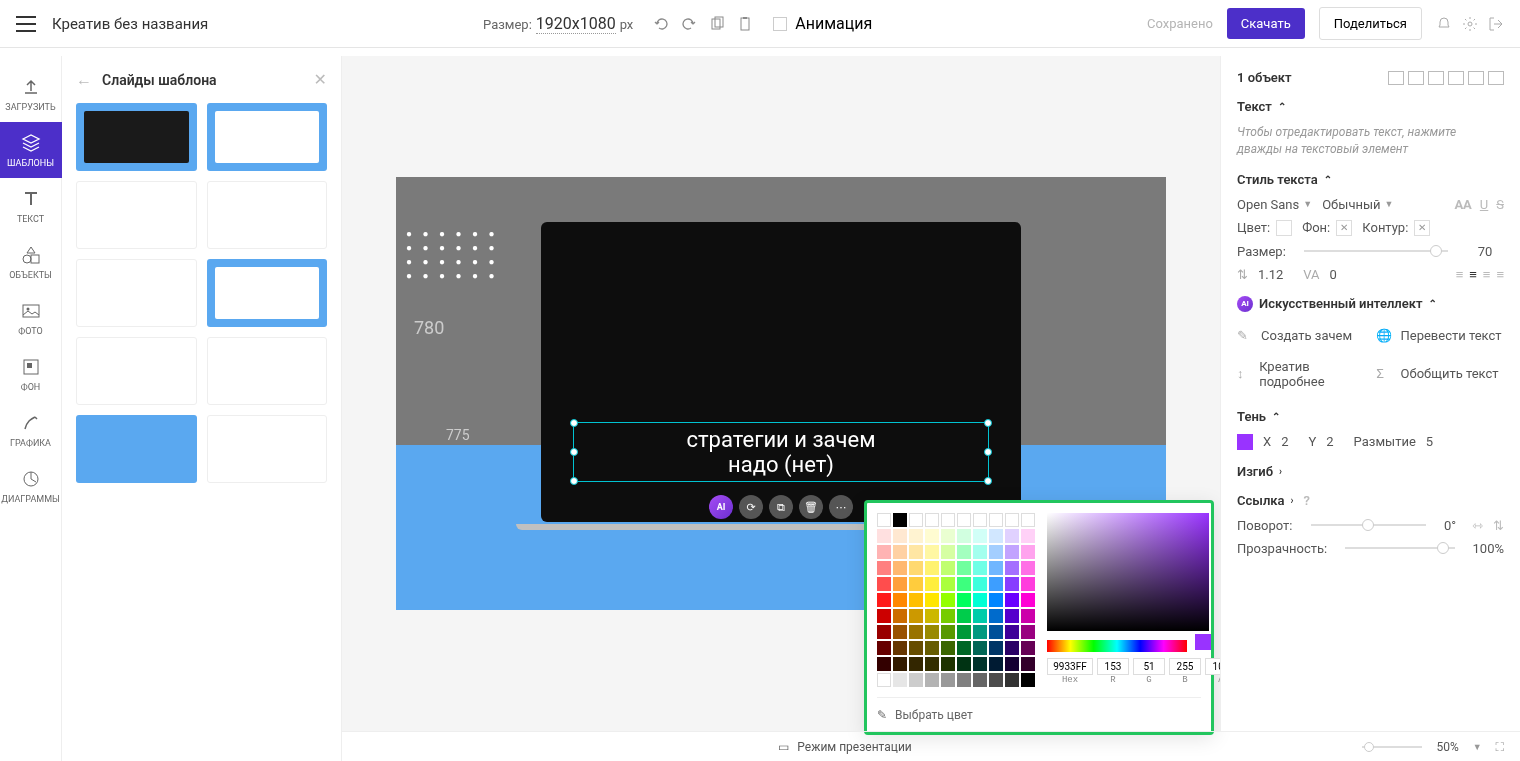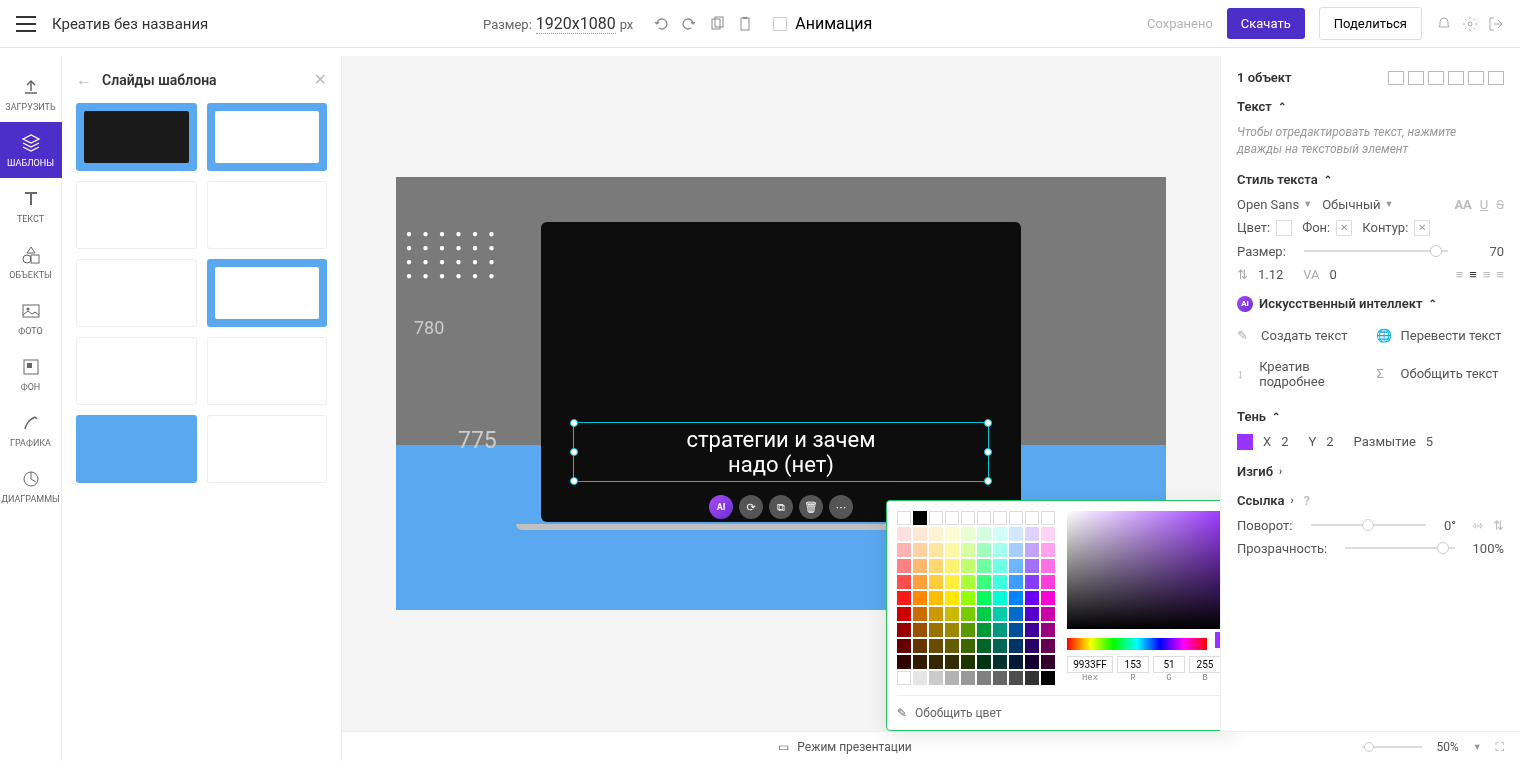--- a/index.html
+++ b/index.html
@@ -50,21 +50,21 @@
 .sel-handle { position: absolute; width: 8px; height: 8px; background: #fff; border: 1px solid #00c2d1; border-radius: 50%; }
 .sel-handle.tl { left: -4px; top: -4px; } .sel-handle.tr { right: -4px; top: -4px; }
 .sel-handle.bl { left: -4px; bottom: -4px; } .sel-handle.br { right: -4px; bottom: -4px; }
 .sel-handle.ml { left: -4px; top: 50%; margin-top: -4px; } .sel-handle.mr { right: -4px; top: 50%; margin-top: -4px; }
 .obj-toolbar { position: absolute; bottom: -38px; left: 50%; transform: translateX(-50%); display: flex; gap: 6px; }
 .obj-toolbar > div { width: 24px; height: 24px; border-radius: 50%; background: #555; color: #fff; display: flex; align-items: center; justify-content: center; cursor: pointer; font-size: 11px; }
 .obj-toolbar .ai { background: linear-gradient(135deg, #a64cf5, #6a2fcf); font-weight: 700; font-size: 9px; }
 .dots-deco { position: absolute; left: 10px; top: 50px; color: #fff; font-size: 10px; line-height: 14px; letter-spacing: 4px; }
 
 
-.color-pop { position: absolute; left: 886px; top: 500px; width: 350px; background: #fff; border: 1px solid #22c55e; box-shadow: 0 4px 20px rgba(0,0,0,.1); border-radius: 4px; padding: 10px; }
+.color-pop { position: absolute; left: 864px; top: 500px; width: 350px; background: #fff; border: 3px solid #22c55e; box-shadow: 0 4px 20px rgba(0,0,0,.1); border-radius: 4px; padding: 10px; }
 .cp-row1 { display: flex; gap: 12px; }
 .swatch-grid { display: grid; grid-template-columns: repeat(10, 14px); grid-auto-rows: 14px; gap: 2px; }
 .sw { width: 14px; height: 14px; cursor: pointer; }
 .sw.bw { border: 1px solid #ddd; }
 .cp-right { flex: 1; }
 .grad-area { width: 162px; height: 118px; background: linear-gradient(to right, #fff, #9933ff); position: relative; }
 .grad-area::after { content:''; position: absolute; inset: 0; background: linear-gradient(to bottom, transparent, #000); }
 .hue-bar { width: 140px; height: 12px; margin-top: 8px; background: linear-gradient(to right, red, yellow, lime, cyan, blue, magenta, red); display: inline-block; vertical-align: middle; }
 .hue-preview { display: inline-block; width: 16px; height: 16px; background: #9933ff; margin-left: 4px; vertical-align: middle; }
 .cp-inputs { display: flex; gap: 4px; margin-top: 6px; }
@@ -86,21 +86,21 @@
 .hint { color: #999; font-size: 12px; line-height: 1.4; font-style: italic; }
 .style-row { display: flex; align-items: center; gap: 10px; margin: 8px 0; flex-wrap: wrap; }
 .dd { display: flex; align-items: center; gap: 4px; cursor: pointer; }
 .dd-caret { font-size: 9px; color: #999; }
 .txt-icons { margin-left: auto; display: flex; gap: 8px; color: #bbb; }
 .color-field { display: flex; align-items: flex-start; gap: 6px; }
 .color-sw { width: 16px; height: 16px; border: 1px solid #ddd; }
 .color-xsw { width: 16px; height: 16px; border: 1px solid #ddd; display: flex; align-items: center; justify-content: center; font-size: 10px; color: #999; }
 .slider { flex: 1; height: 2px; background: #ddd; position: relative; margin: 0 8px; }
 .slider .knob { position: absolute; right: 6px; top: -5px; width: 12px; height: 12px; background: #fff; border: 1px solid #ccc; border-radius: 50%; }
-.num-in { width: 38px; border: none; text-align: right; }
+.num-in { width: 38px; border: none; text-align: center; }
 .ai-row { display: flex; align-items: center; gap: 8px; margin: 6px 0; color: #555; cursor: pointer; }
 .ai-row .ico { color: #aaa; width: 16px; }
 .ai-grid { display: grid; grid-template-columns: 1fr 1fr; gap: 4px 12px; }
 .shadow-sw { width: 16px; height: 16px; background: #9933ff; }
 
 
 .status { position: absolute; left: 342px; right: 0; bottom: 0; height: 30px; border-top: 1px solid #eee; display: flex; align-items: center; justify-content: flex-end; gap: 14px; padding: 0 16px; font-size: 12px; color: #555; }
 .status-left { margin-right: auto; display: flex; align-items: center; gap: 8px; margin-left: 420px; }
 .zoom-track { width: 60px; height: 2px; background: #ddd; position: relative; }
 .zoom-track .knob { position: absolute; left: 2px; top: -4px; width: 10px; height: 10px; background: #fff; border: 1px solid #ccc; border-radius: 50%; }
@@ -275,21 +275,21 @@
     <div class="tpl-thumb" style="background:#fff;border:1px solid #eee"></div>
     <div class="tpl-thumb"></div>
     <div class="tpl-thumb" style="background:#fff;border:1px solid #eee"></div>
   </div>
 </div>
 
 <div class="canvas-area">
   <div class="canvas">
     <div class="dots-deco">● ● ● ● ● ●<br>● ● ● ● ● ●<br>● ● ● ● ● ●<br>● ● ● ● ● ●</div>
     <div style="position:absolute;left:18px;top:140px;color:#ccc;font-size:18px">780</div>
-    <div style="position:absolute;left:62px;top:250px;color:#ccc;font-size:23px">775</div>
+    <div style="position:absolute;left:50px;top:250px;color:#ccc;font-size:14px">775</div>
     <div class="laptop">
       <div class="screen">
         <div class="sel-box">
           <div class="sel-handle tl"></div>
           <div class="sel-handle tr"></div>
           <div class="sel-handle bl"></div>
           <div class="sel-handle br"></div>
           <div class="sel-handle ml"></div>
           <div class="sel-handle mr"></div>
           <span>стратегии и зачем</span><br>
@@ -440,21 +440,21 @@
         <span class="hex-l">Hex</span>
         <span class="ch-l">R</span>
         <span class="ch-l">G</span>
         <span class="ch-l">B</span>
         <span class="ch-l">A</span>
       </div>
     </div>
   </div>
   <div class="cp-foot">
     <span>✎</span>
-    <span>Обобщить цвет</span>
+    <span>Выбрать цвет</span>
   </div>
 </div>
 
 <div class="props">
   <div class="props-row">
     <span class="props-title">1 объект</span>
     <div class="align-icons">
       <div></div>
       <div></div>
       <div></div>
@@ -524,21 +524,21 @@
   </div>
 
   <div class="sect-h">
     <span style="width:16px;height:16px;border-radius:50%;background:linear-gradient(135deg,#a64cf5,#6a2fcf);display:inline-flex;align-items:center;justify-content:center;color:#fff;font-size:8px;font-weight:700">AI</span>
     <span>Искусственный интеллект</span> 
       <span style="font-size:10px">⌃</span>
   </div>
   <div class="ai-grid">
     <div class="ai-row">
         <span class="ico">✎</span>
-        <span>Создать текст</span>
+        <span>Создать зачем</span>
       </div>
     <div class="ai-row">
         <span class="ico">🌐</span>
         <span>Перевести текст</span>
       </div>
     <div class="ai-row">
         <span class="ico">↕</span>
         <span>Креатив подробнее</span>
       </div>
     <div class="ai-row">

